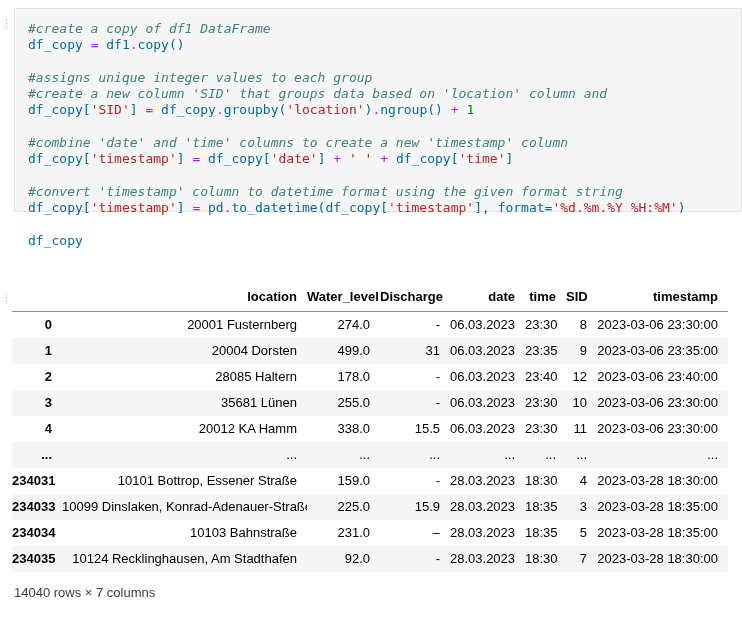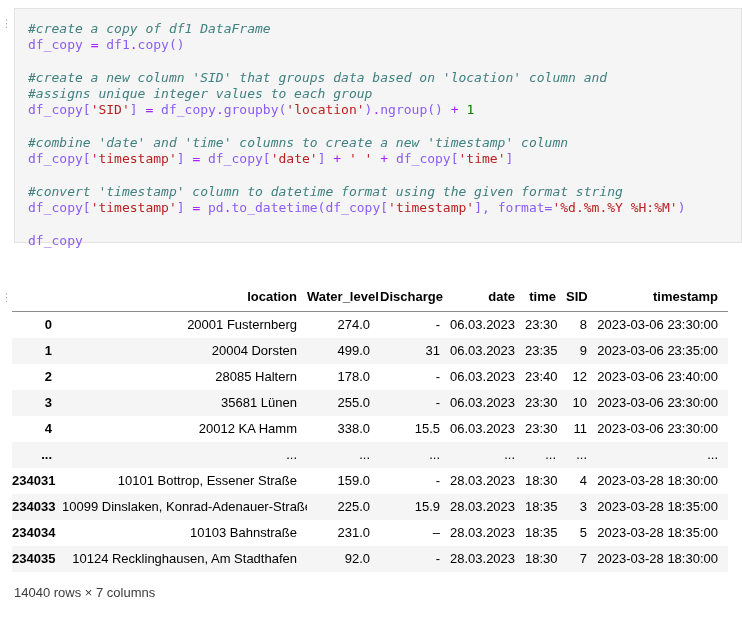--- a/index.html
+++ b/index.html
@@ -20,37 +20,37 @@
     letter-spacing: 0;
     user-select: none;
   }
   #cell-handle { top: 20px; }
   #out-handle  { top: 294px; }
 
   
   .code-cell {
     position: absolute;
     left: 14px; top: 8px; right: 0;
-    height: 235px;
+    height: 204px;
     background: #f5f5f5;
     border: 1px solid #e3e3e3;
     padding: 12px 8px 0 13px;
   }
   .code-editor {
     font-family: "DejaVu Sans Mono", monospace;
     font-size: 13px;
     line-height: 16.3px;
     color: #000;
   }
   .code-line { white-space: pre; min-height: 16.3px; }
   .tok-com { color: #408080; font-style: italic; }
   .tok-str { color: #BA2121; }
   .tok-op  { color: #AA22FF; }
   .tok-num { color: #008000; }
-  .tok-pl  { color: #8b5cf6; }
+  .tok-pl  { color: #0369a1; }
 
   
   .output-area {
     position: absolute;
     left: 12px; top: 286px;
     width: 722px;
   }
   table.dataframe {
     border-collapse: collapse;
     table-layout: fixed;
@@ -86,22 +86,22 @@
 </head>
 <body>
 
 <div class="handle" id="cell-handle">⋮</div>
 
 <div class="code-cell">
   <div class="code-editor">
       <div class="code-line"><span class="tok-com">#create a copy of df1 DataFrame</span></div>
       <div class="code-line"><span class="tok-pl">df_copy </span><span class="tok-op">=</span><span class="tok-pl"> df1</span><span class="tok-op">.</span><span class="tok-pl">copy()</span></div>
       <div class="code-line">&nbsp;</div>
+      <div class="code-line"><span class="tok-com">#assigns unique integer values to each group</span></div>
       <div class="code-line"><span class="tok-com">#create a new column 'SID' that groups data based on 'location' column and</span></div>
-      <div class="code-line"><span class="tok-com">#assigns unique integer values to each group</span></div>
       <div class="code-line"><span class="tok-pl">df_copy[</span><span class="tok-str">'SID'</span><span class="tok-pl">] </span><span class="tok-op">=</span><span class="tok-pl"> df_copy</span><span class="tok-op">.</span><span class="tok-pl">groupby(</span><span class="tok-str">'location'</span><span class="tok-pl">)</span><span class="tok-op">.</span><span class="tok-pl">ngroup() </span><span class="tok-op">+</span><span class="tok-pl"> </span><span class="tok-num">1</span></div>
       <div class="code-line">&nbsp;</div>
       <div class="code-line"><span class="tok-com">#combine 'date' and 'time' columns to create a new 'timestamp' column</span></div>
       <div class="code-line"><span class="tok-pl">df_copy[</span><span class="tok-str">'timestamp'</span><span class="tok-pl">] </span><span class="tok-op">=</span><span class="tok-pl"> df_copy[</span><span class="tok-str">'date'</span><span class="tok-pl">] </span><span class="tok-op">+</span><span class="tok-pl"> </span><span class="tok-str">' '</span><span class="tok-pl"> </span><span class="tok-op">+</span><span class="tok-pl"> df_copy[</span><span class="tok-str">'time'</span><span class="tok-pl">]</span></div>
       <div class="code-line">&nbsp;</div>
       <div class="code-line"><span class="tok-com">#convert 'timestamp' column to datetime format using the given format string</span></div>
       <div class="code-line"><span class="tok-pl">df_copy[</span><span class="tok-str">'timestamp'</span><span class="tok-pl">] </span><span class="tok-op">=</span><span class="tok-pl"> pd</span><span class="tok-op">.</span><span class="tok-pl">to_datetime(df_copy[</span><span class="tok-str">'timestamp'</span><span class="tok-pl">], format=</span><span class="tok-str">'%d.%m.%Y %H:%M'</span><span class="tok-pl">)</span></div>
       <div class="code-line">&nbsp;</div>
       <div class="code-line"><span class="tok-pl">df_copy</span></div>
     </div>

